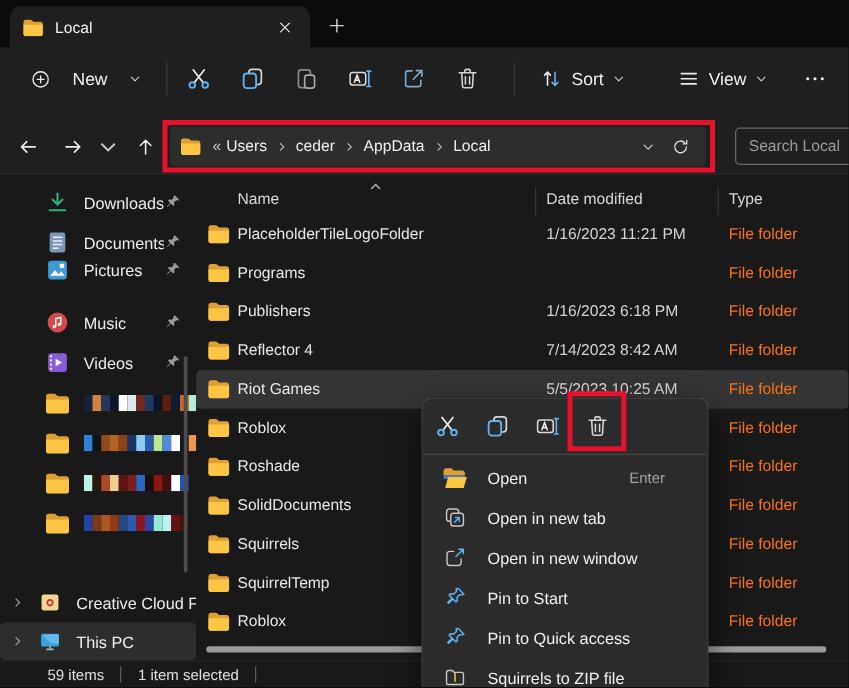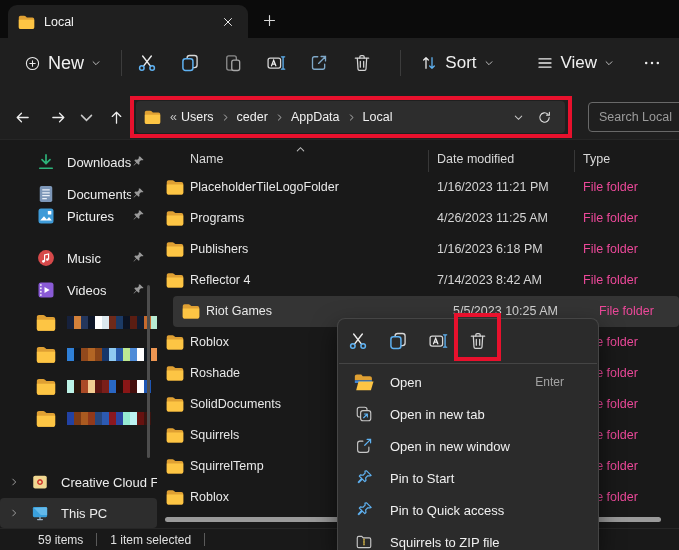--- a/index.html
+++ b/index.html
@@ -9,25 +9,25 @@
   
   .tabbar{position:absolute;left:0;top:0;right:0;height:38px;background:#0b0b0b;}
   .tab{position:absolute;left:8px;top:5px;width:240px;height:33px;background:#1f1f1f;
        border-radius:9px 9px 0 0;display:flex;align-items:center;padding:0 10px;}
   .tab-title{flex:1;margin-left:9px;font-size:12.5px;color:#f2f2f2;white-space:nowrap;}
   .tab-close{width:20px;height:20px;display:flex;align-items:center;justify-content:center;border-radius:4px;}
   .newtab{position:absolute;left:258px;top:9px;width:22px;height:22px;display:flex;align-items:center;justify-content:center;border-radius:4px;}
 
   
   .toolbar{position:absolute;top:38px;left:0;right:0;height:50px;background:#1f1f1f;display:flex;align-items:center;padding-left:14px;}
-  .tool-new{display:flex;align-items:center;gap:7px;height:34px;padding:0 10px;border-radius:4px;font-size:18px;color:#f0f0f0;}
+  .tool-new{display:flex;align-items:center;gap:17px;height:34px;padding:0 10px;border-radius:4px;font-size:14px;color:#f0f0f0;}
   .tool-sep{width:1px;height:26px;background:#3c3c3c;margin:0 10px;}
   .tbtn{width:36px;height:36px;display:flex;align-items:center;justify-content:center;border-radius:4px;margin-right:12px;}
   .tbtn svg{width:20px;height:20px;}
-  .tool-drop{display:flex;align-items:center;gap:7px;height:34px;padding:0 10px;border-radius:4px;font-size:17px;margin-right:22px;}
+  .tool-drop{display:flex;align-items:center;gap:7px;height:34px;padding:0 10px;border-radius:4px;font-size:14px;margin-right:22px;}
   .chev{width:10px;height:10px;}
 
   
   .navrow{position:absolute;top:88px;left:0;right:0;height:52px;background:#1f1f1f;border-bottom:1px solid #262626;}
   .navbtn{position:absolute;width:32px;height:32px;top:13px;display:flex;align-items:center;justify-content:center;border-radius:4px;}
   .navbtn svg{width:17px;height:17px;}
   .addressfield{position:absolute;left:136px;top:13px;width:429px;height:32px;background:#2d2d2d;border-radius:4px;
       display:flex;align-items:center;padding:0 8px;font-size:12.5px;}
   .crumb{padding:0 2px;color:#f0f0f0;white-space:nowrap;}
   .crumb-sep{width:9px;height:9px;margin:0 5px;flex:0 0 auto;}
@@ -62,34 +62,34 @@
   .filelist{position:absolute;left:157px;top:0;right:0;bottom:0;}
   .flh{position:absolute;top:8px;left:0;right:0;height:24px;font-size:12.5px;color:#d8d8d8;}
   .flh .h-name{position:absolute;left:33px;top:4px;}
   .flh .h-date{position:absolute;left:280px;top:4px;}
   .flh .h-type{position:absolute;left:426px;top:4px;}
   .flh .h-sep1{position:absolute;left:271px;top:2px;width:1px;height:22px;background:#383838;}
   .flh .h-sep2{position:absolute;left:417px;top:2px;width:1px;height:22px;background:#383838;}
   .sort-caret{position:absolute;left:138px;top:-4px;width:11px;height:11px;}
   .rows{position:absolute;top:32px;left:0;right:0;text-align:right;}
   .frow{position:relative;height:31px;font-size:12.5px;color:#e8e8e8;}
-  .frow.selected{background:#343434;border-radius:4px;margin-left:16px;}
+  .frow.selected{background:#343434;border-radius:4px;}
   .frow .ficon{position:absolute;left:9px;top:7px;width:18px;height:16px;}
   .frow .fname{position:absolute;left:33px;top:8px;white-space:nowrap;}
   .frow .fdate{position:absolute;left:280px;top:8px;color:#d4d4d4;white-space:nowrap;}
-  .frow .ftype{position:absolute;left:426px;top:8px;color:#ec4899;white-space:nowrap;}
+  .frow .ftype{position:absolute;left:426px;top:8px;color:#f97316;white-space:nowrap;}
   .hscroll{position:absolute;left:8px;top:377px;width:496px;height:5px;background:#9a9a9a;border-radius:3px;}
 
   
   .statusbar{position:absolute;left:0;right:0;bottom:0;height:22px;background:#191919;border-top:1px solid #262626;
       display:flex;align-items:center;padding-left:38px;font-size:12px;color:#e0e0e0;}
   .st-sep{width:1px;height:13px;background:#5a5a5a;margin:0 13px;}
 
   
-  .ctxmenu{position:absolute;left:337px;top:318px;width:262px;height:232px;background:#2b2b2b;
+  .ctxmenu{position:absolute;left:337px;top:318px;width:230px;height:232px;background:#2b2b2b;
       border:1px solid #454545;border-bottom:none;border-radius:8px 8px 0 0;z-index:60;
       box-shadow:0 10px 24px rgba(0,0,0,.55);}
   .ctx-iconrow{display:flex;align-items:center;height:44px;padding-left:0;}
   .ctx-ibtn{width:40px;height:36px;display:flex;align-items:center;justify-content:center;border-radius:4px;}
   .ctx-ibtn svg{width:20px;height:20px;}
   .ctx-divider{height:1px;background:#454545;margin:0 1px;}
   .ctx-item{display:flex;align-items:center;height:32px;padding-left:16px;font-size:13px;color:#f0f0f0;border-radius:4px;}
   .ctx-item .cicon{width:20px;height:18px;flex:0 0 auto;}
   .ctx-item .clabel{margin-left:16px;flex:1;white-space:nowrap;}
   .ctx-item .cshort{margin-right:34px;font-size:12px;color:#a3a3a3;}
@@ -448,21 +448,20 @@
           <span class="fname">PlaceholderTileLogoFolder</span>
           <span class="fdate">1/16/2023 11:21 PM</span>
           <span class="ftype">File folder</span>
         </div>
         <div class="frow">
           <svg class="ficon" viewBox="0 0 24 20">
               <path fill="#dfa033" d="M1 3.5C1 2.1 2.1 1 3.5 1h5.2c.8 0 1.5.3 2 .9L12.5 3.4h8C21.9 3.4 23 4.5 23 5.9v11.6c0 1.4-1.1 2.5-2.5 2.5h-17C2.1 20 1 18.9 1 17.5z"></path>
               <path fill="#fdc544" d="M1 6.8h22v10.7c0 1.4-1.1 2.5-2.5 2.5h-17C2.1 20 1 18.9 1 17.5z"></path>
             </svg>
           <span class="fname">Programs</span>
-          <span class="fdate">4/26/2023 11:25 AM</span>
           <span class="ftype">File folder</span>
         </div>
         <div class="frow">
           <svg class="ficon" viewBox="0 0 24 20">
               <path fill="#dfa033" d="M1 3.5C1 2.1 2.1 1 3.5 1h5.2c.8 0 1.5.3 2 .9L12.5 3.4h8C21.9 3.4 23 4.5 23 5.9v11.6c0 1.4-1.1 2.5-2.5 2.5h-17C2.1 20 1 18.9 1 17.5z"></path>
               <path fill="#fdc544" d="M1 6.8h22v10.7c0 1.4-1.1 2.5-2.5 2.5h-17C2.1 20 1 18.9 1 17.5z"></path>
             </svg>
           <span class="fname">Publishers</span>
           <span class="fdate">1/16/2023 6:18 PM</span>
           <span class="ftype">File folder</span>

